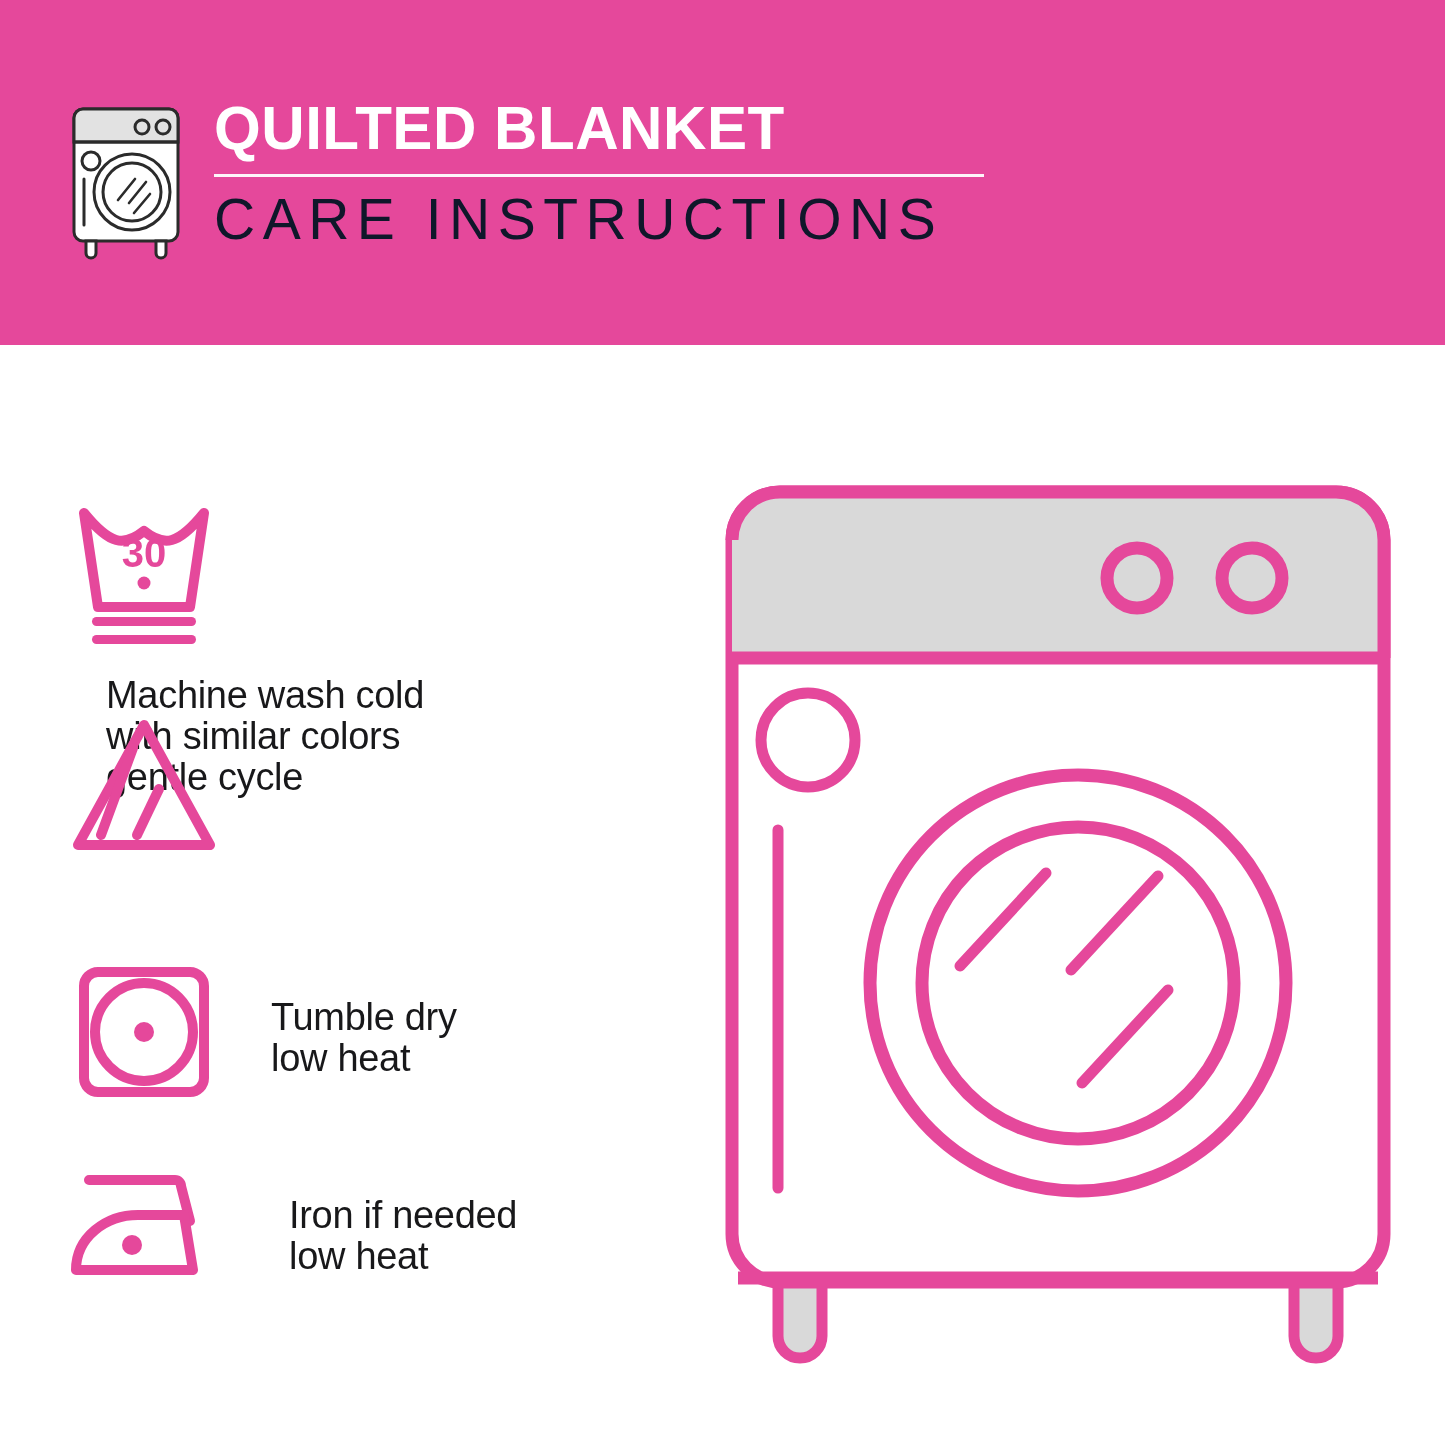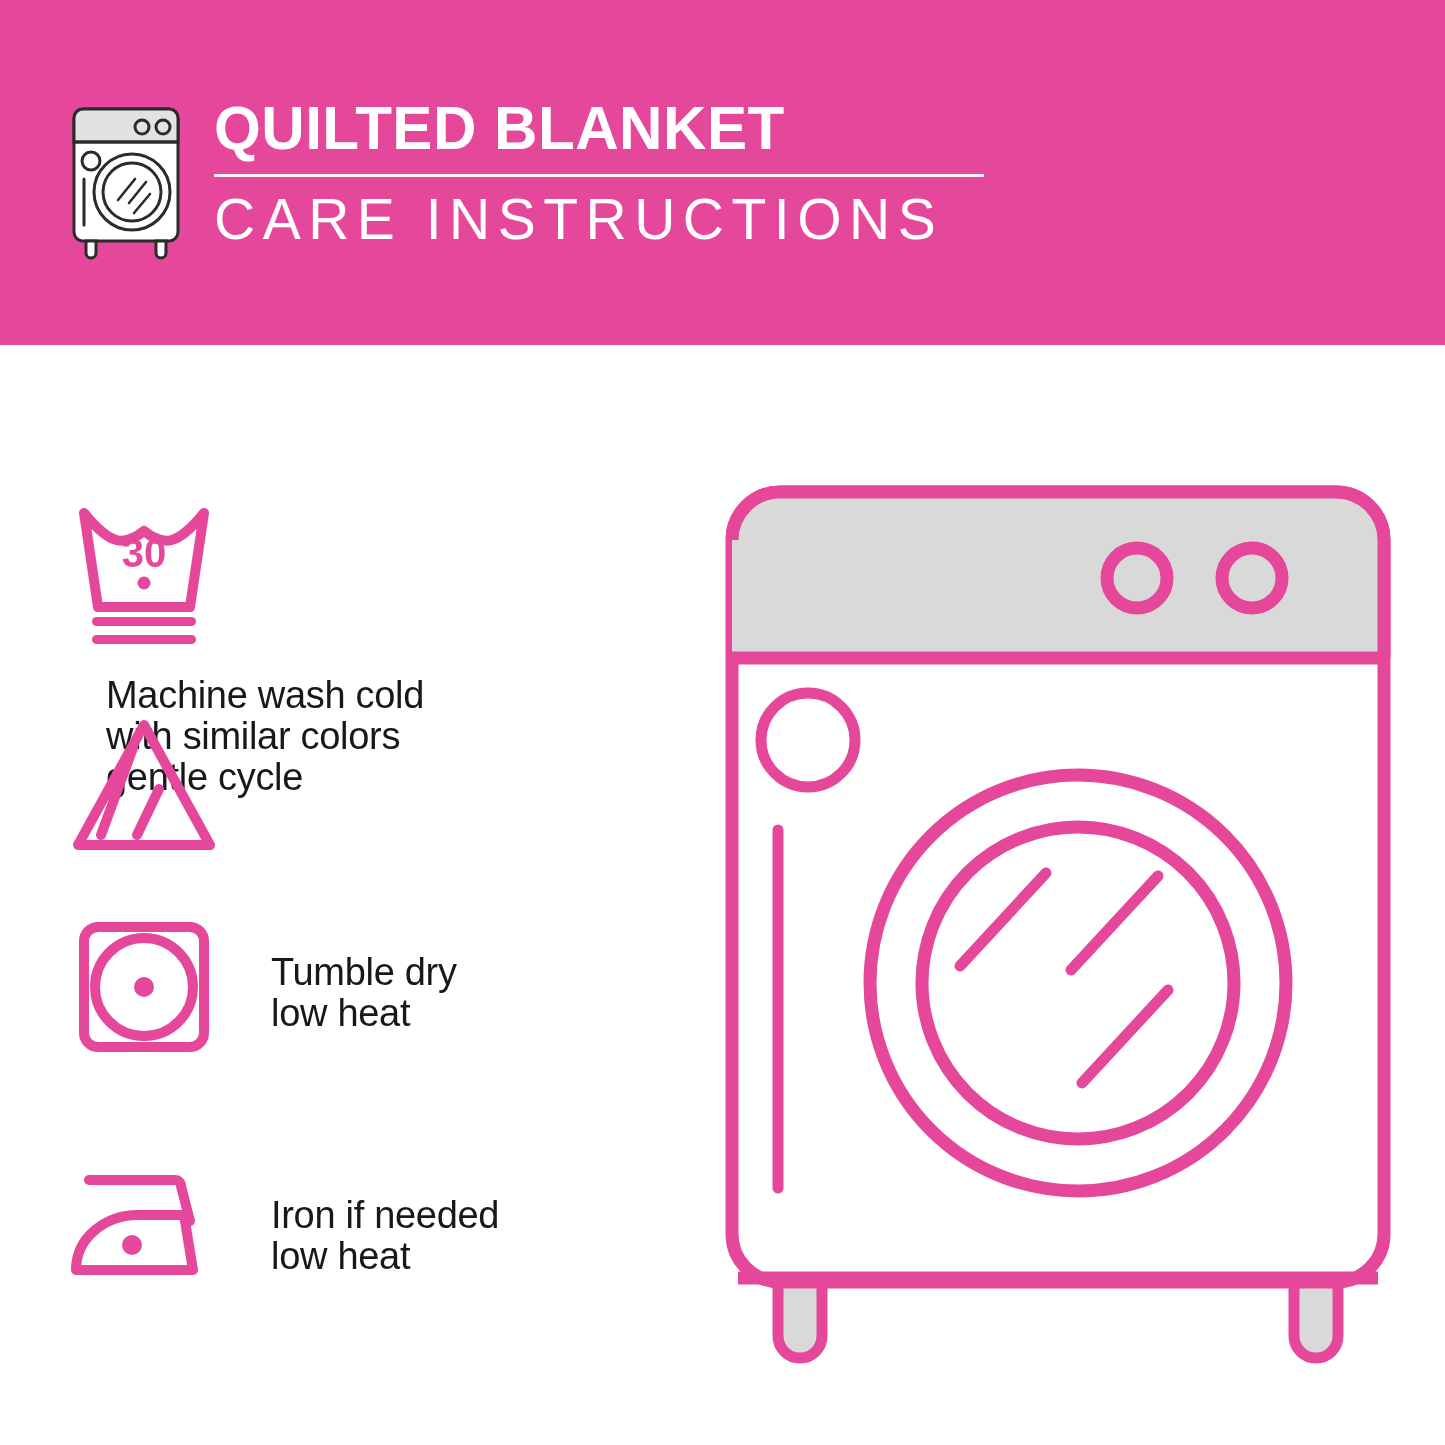--- a/index.html
+++ b/index.html
@@ -66,43 +66,43 @@
     background: #ffffff;
     margin-top: 13px;
     margin-bottom: 11px;
     opacity: 0.95;
   }
   .title-sub {
     font-family: "Liberation Sans", sans-serif;
     font-weight: normal;
     font-size: 57px;
     line-height: 62px;
-    color: #ffffff;
+    color: #0f172a;
     letter-spacing: 7.5px;
     white-space: nowrap;
   }
 
   
   .care-list {
     position: absolute;
     left: 62px;
     top: 495px;
     width: 640px;
   }
   .care-row {
     position: absolute;
     left: 0;
     display: flex;
     align-items: flex-start;
     width: 640px;
   }
   .care-row.r0 { top: 0px; flex-direction: column; }
   .care-row.r1 { top: 216px; }
-  .care-row.r2 { top: 412px; }
-  .care-row.r3 { top: 650px; }
+  .care-row.r2 { top: 457px; }
+  .care-row.r3 { top: 650px; gap: 18px; }
 
   .care-icon {
     width: 165px;
     height: 160px;
     flex: 0 0 auto;
     display: block;
   }
   .care-text {
     margin-left: 44px;
     font-family: "Liberation Sans", sans-serif;

